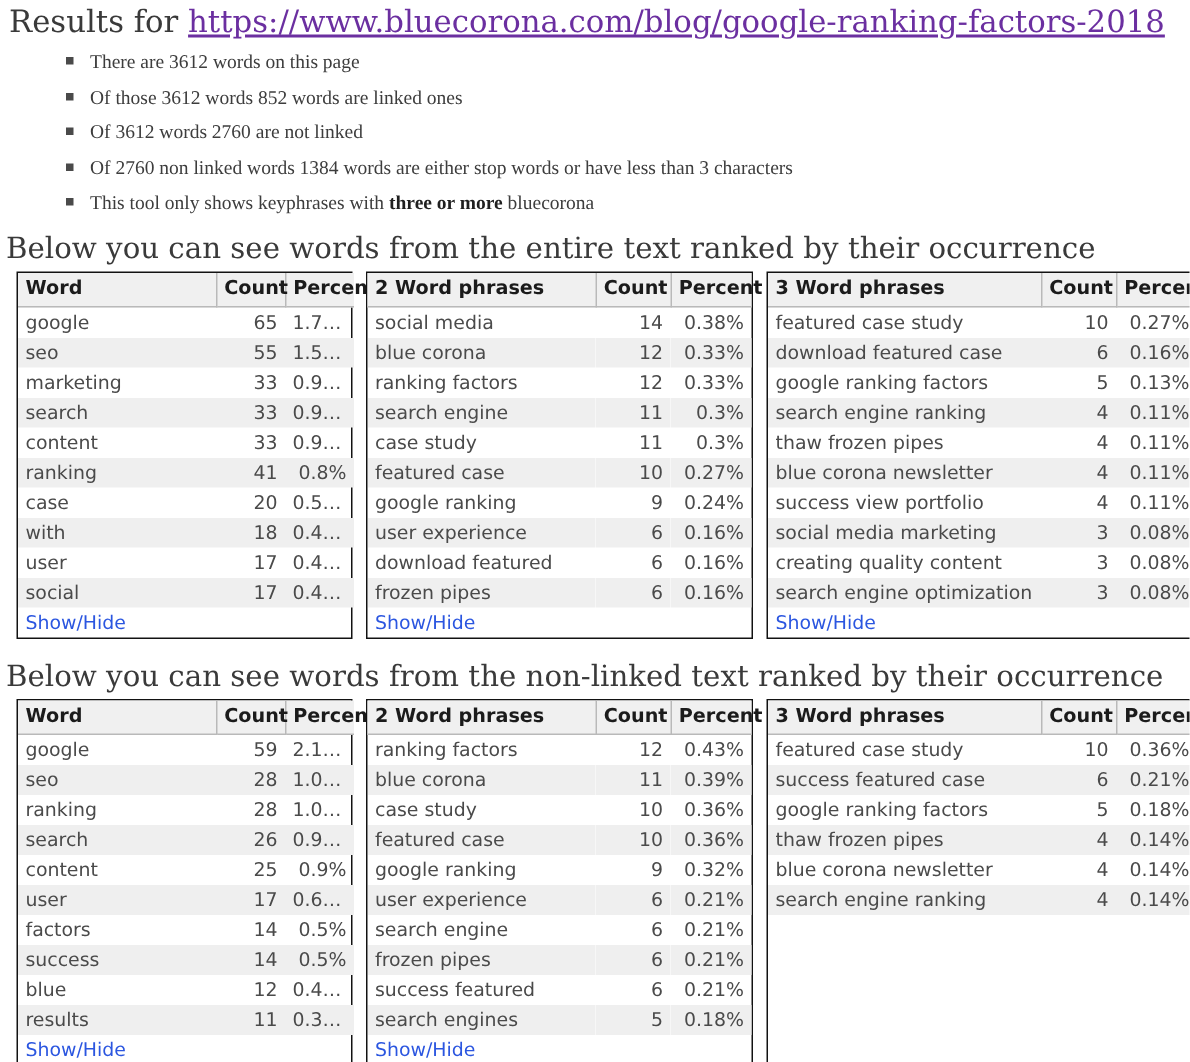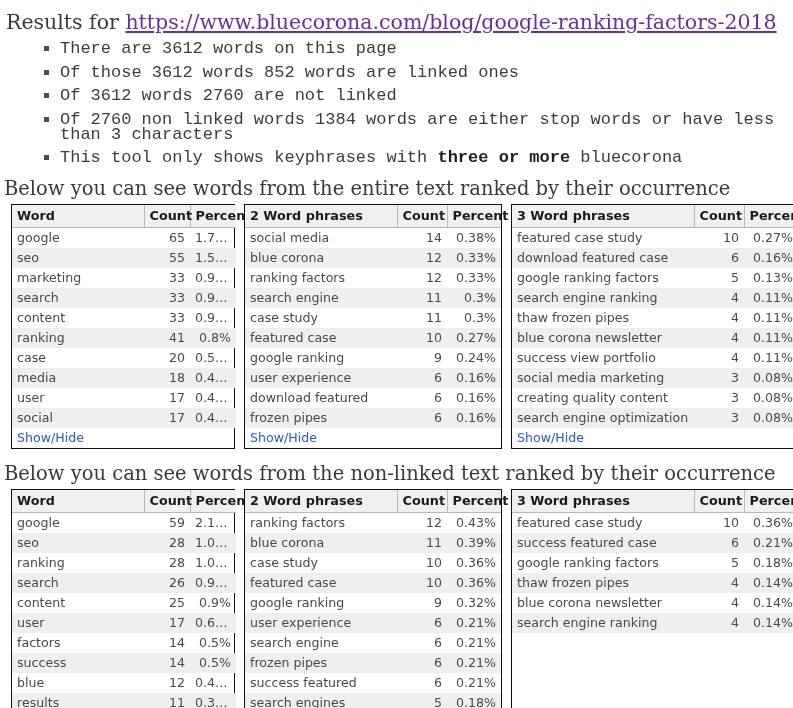--- a/index.html
+++ b/index.html
@@ -20,43 +20,43 @@
     position: relative;
     padding: 0;
     box-sizing: border-box;
   }
 
   
   .results-line {
     font-family: "DejaVu Serif", serif;
     font-size: 20.5px;
     color: #3a3a3a;
-    margin: 9px 0 0 6px;
+    margin: 1px 0 0 6px;
     line-height: 26px;
     white-space: nowrap;
   }
   .results-line .url {
     color: #6b2fa0;
     font-family: "DejaVu Serif", serif;
   }
 
   
   ul.facts {
     list-style: none;
     margin: 6px 0 0 0;
     padding: 0 0 0 44px;
   }
   ul.facts li {
     position: relative;
-    font-size: 17px;
+    font-size: 13px;
     color: #3d3d3d;
     line-height: 15px;
     padding: 0 0 0 16px;
     margin: 0 0 8.5px 0;
-    font-family: Liberation Mono, monospace;
+    font-family: Liberation Serif, serif;
   }
   ul.facts li::before {
     content: "";
     position: absolute;
     left: 0px;
     top: 5px;
     width: 5px;
     height: 5px;
     background: #4a4a4a;
   }
@@ -211,21 +211,21 @@
                   <td>ranking</td>
                   <td class="num">41</td>
                   <td class="num">0.8%</td>
                 </tr>
                 <tr>
                   <td>case</td>
                   <td class="num">20</td>
                   <td class="num">0.55%</td>
                 </tr>
                 <tr class="alt">
-                  <td>media</td>
+                  <td>with</td>
                   <td class="num">18</td>
                   <td class="num">0.49%</td>
                 </tr>
                 <tr>
                   <td>user</td>
                   <td class="num">17</td>
                   <td class="num">0.47%</td>
                 </tr>
                 <tr class="alt">
                   <td>social</td>

